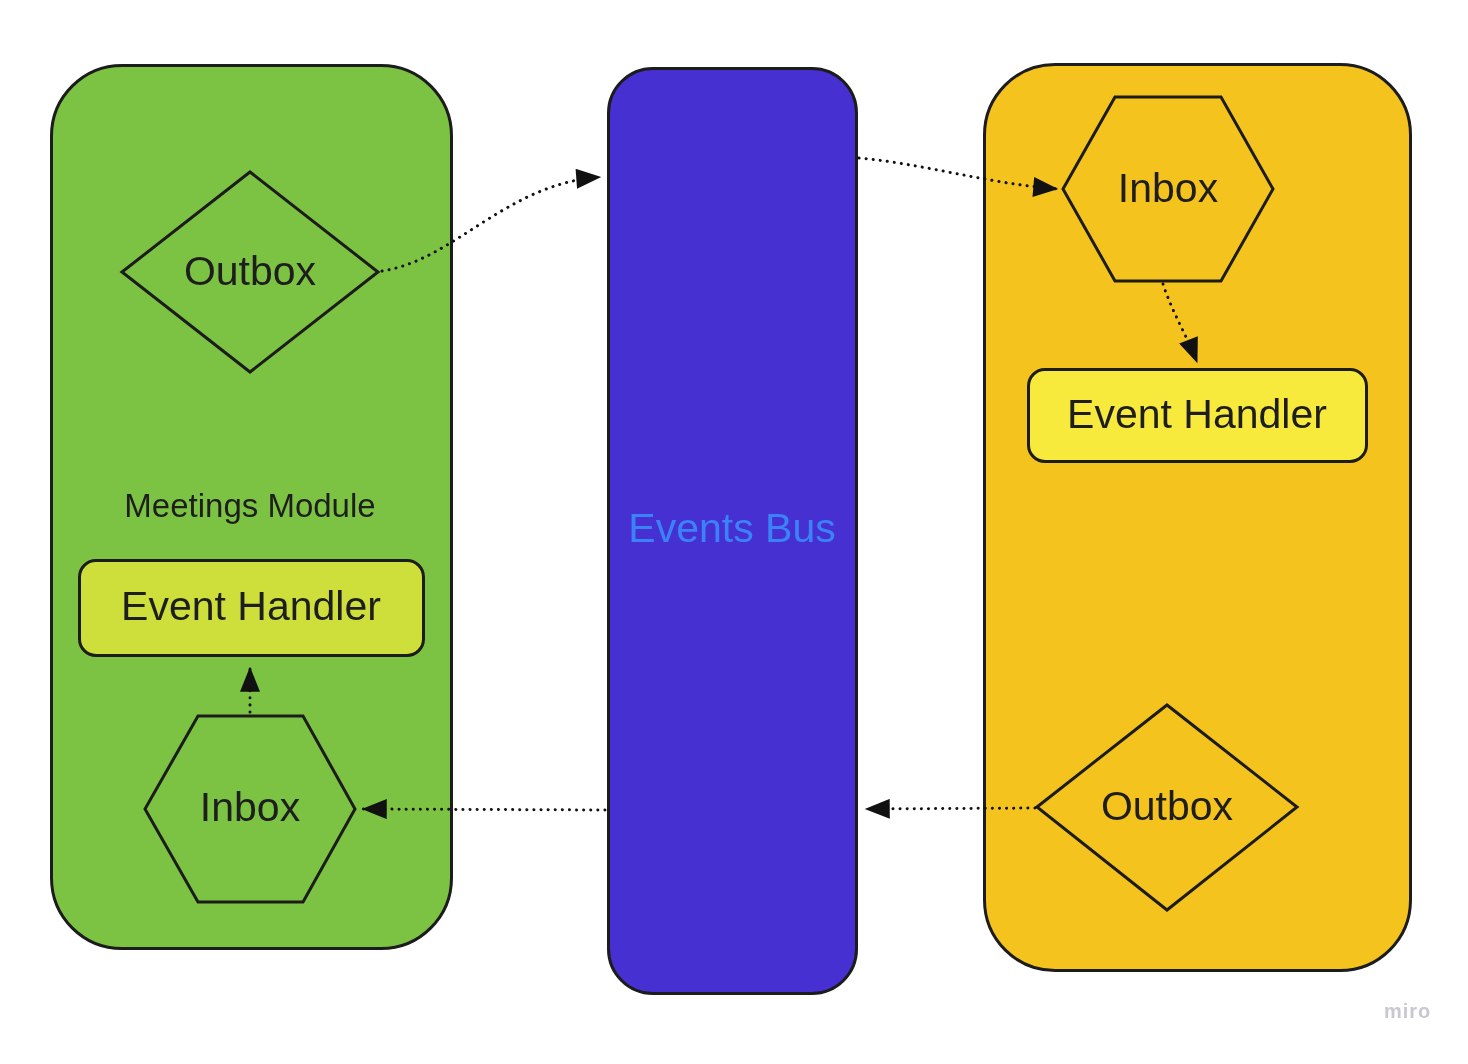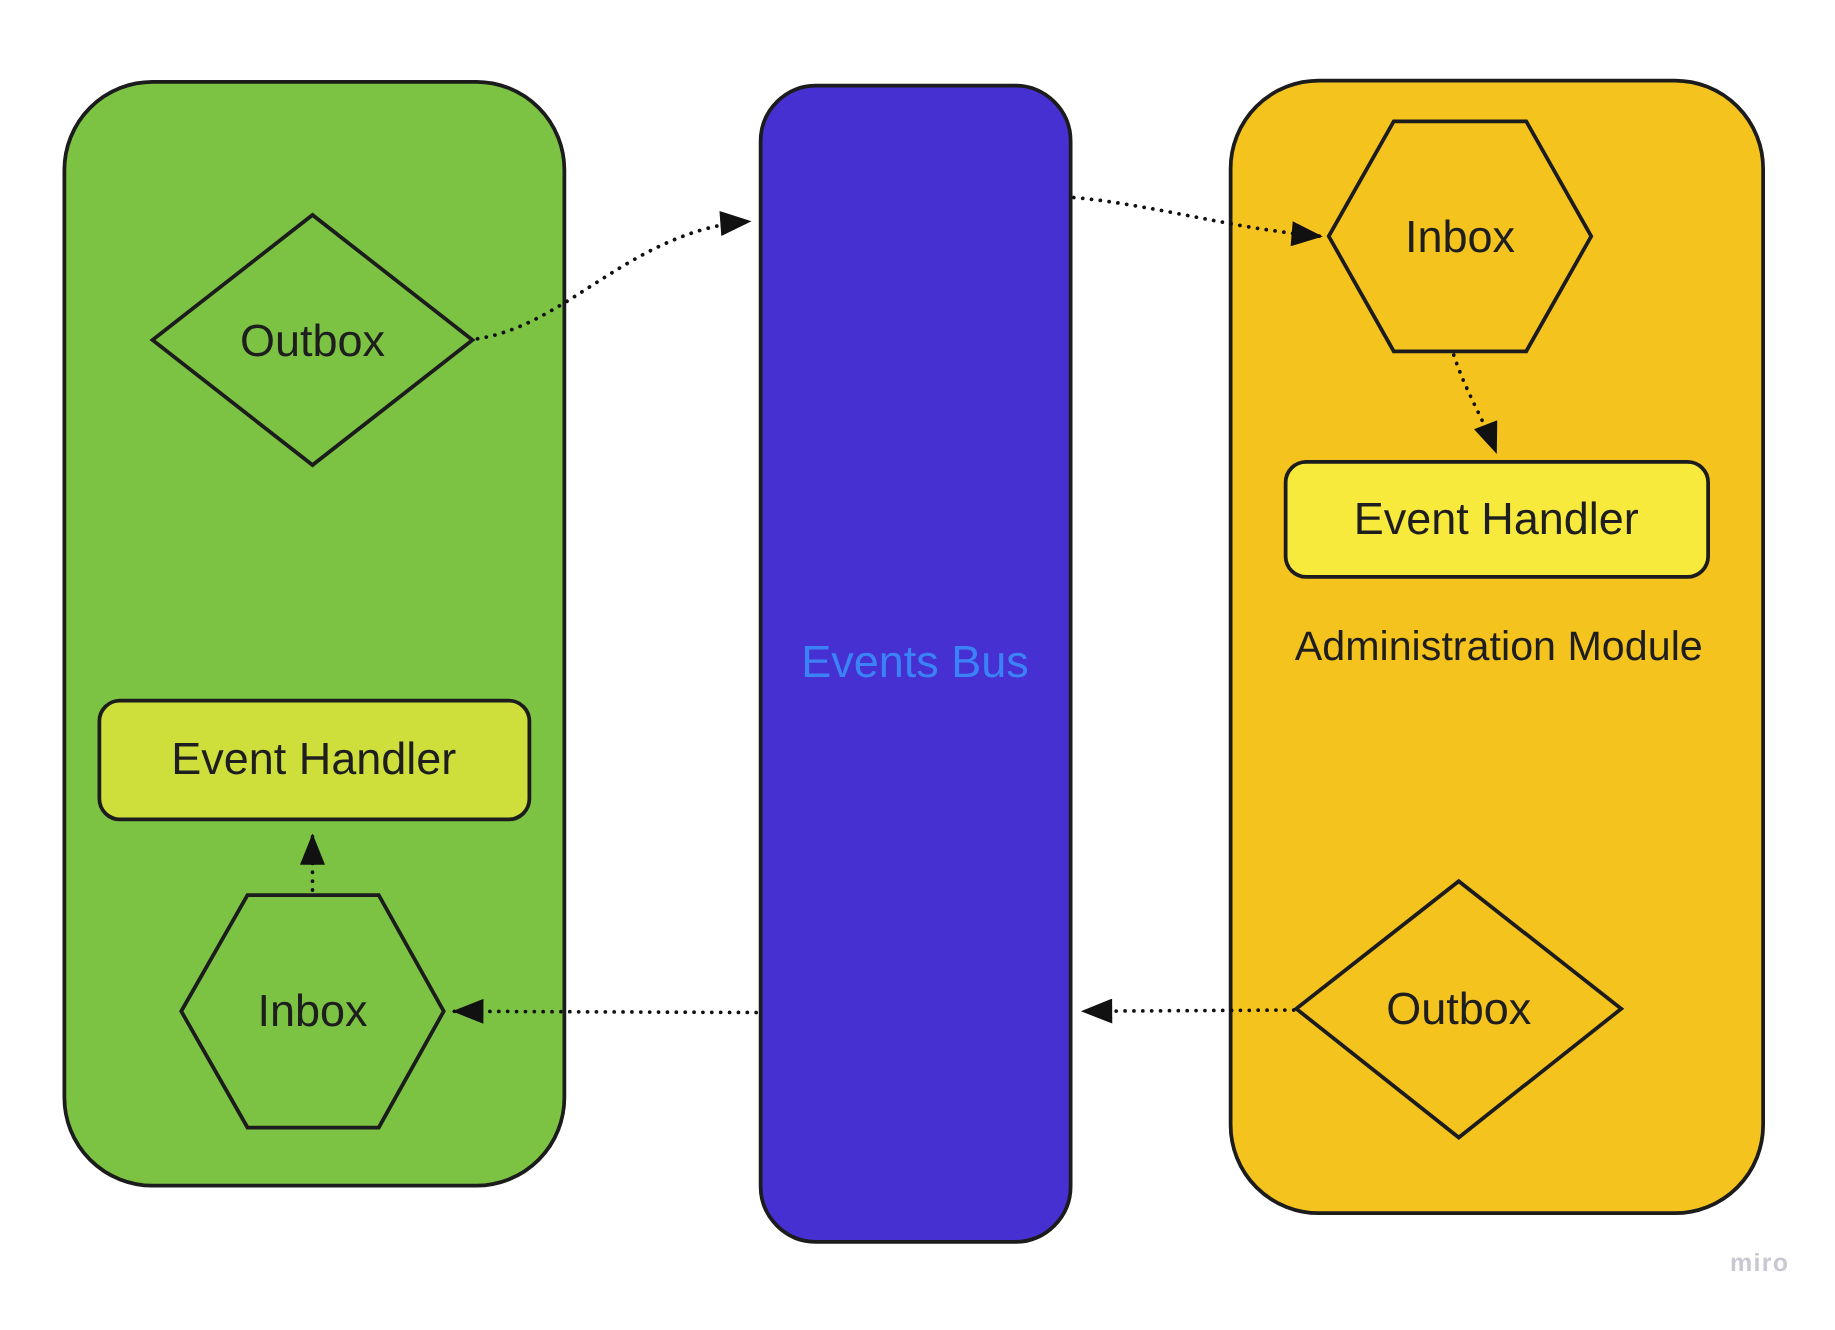--- a/index.html
+++ b/index.html
@@ -61,21 +61,21 @@
     left: 0; top: 0;
     width: 1468px;
     height: 1064px;
     z-index: 3;
   }
   .label {
     position: absolute;
     transform: translate(-50%, -50%);
     white-space: nowrap;
     color: #1e1e1e;
-    font-size: 36px;
+    font-size: 41px;
     line-height: 1.2;
     z-index: 4;
   }
   .label.white { color: #3b82f6; }
   .label.module-title { font-size: 33px; }
   .watermark {
     position: absolute;
     left: 1384px; top: 1000px;
     font-size: 20px;
     font-weight: 600;
@@ -119,30 +119,30 @@
 
     <path d="M 1035 808 L 866 809" fill="none" stroke="#111111" stroke-width="3" stroke-dasharray="0.1 7" stroke-linecap="round" marker-end="url(#arrow)"></path>
 
     <path d="M 605 810 L 363 809" fill="none" stroke="#111111" stroke-width="3" stroke-dasharray="0.1 7" stroke-linecap="round" marker-end="url(#arrow)"></path>
 
     <path d="M 250 712 L 250 668" fill="none" stroke="#111111" stroke-width="3" stroke-dasharray="0.1 7" stroke-linecap="round" marker-end="url(#arrow)"></path>
   </svg>
 
   <div class="label" style="left:250px; top:272px;">Outbox</div>
 
+  <div class="label module-title" style="left:250px; top:506px;">Meetings Module</div>
 
   <div class="label" style="left:251px; top:607px;">Event Handler</div>
 
   <div class="label" style="left:250px; top:808px;">Inbox</div>
 
   <div class="label white" style="left:732px; top:529px;">Events Bus</div>
 
   <div class="label" style="left:1168px; top:189px;">Inbox</div>
 
   <div class="label" style="left:1197px; top:415px;">Event Handler</div>
 
-  <div class="label module-title" style="left:1199px; top:517px;">Administration Module</div>
 
   <div class="label" style="left:1167px; top:807px;">Outbox</div>
 
   <div class="watermark">miro</div>
 
 </div>
 
 </body></html>

